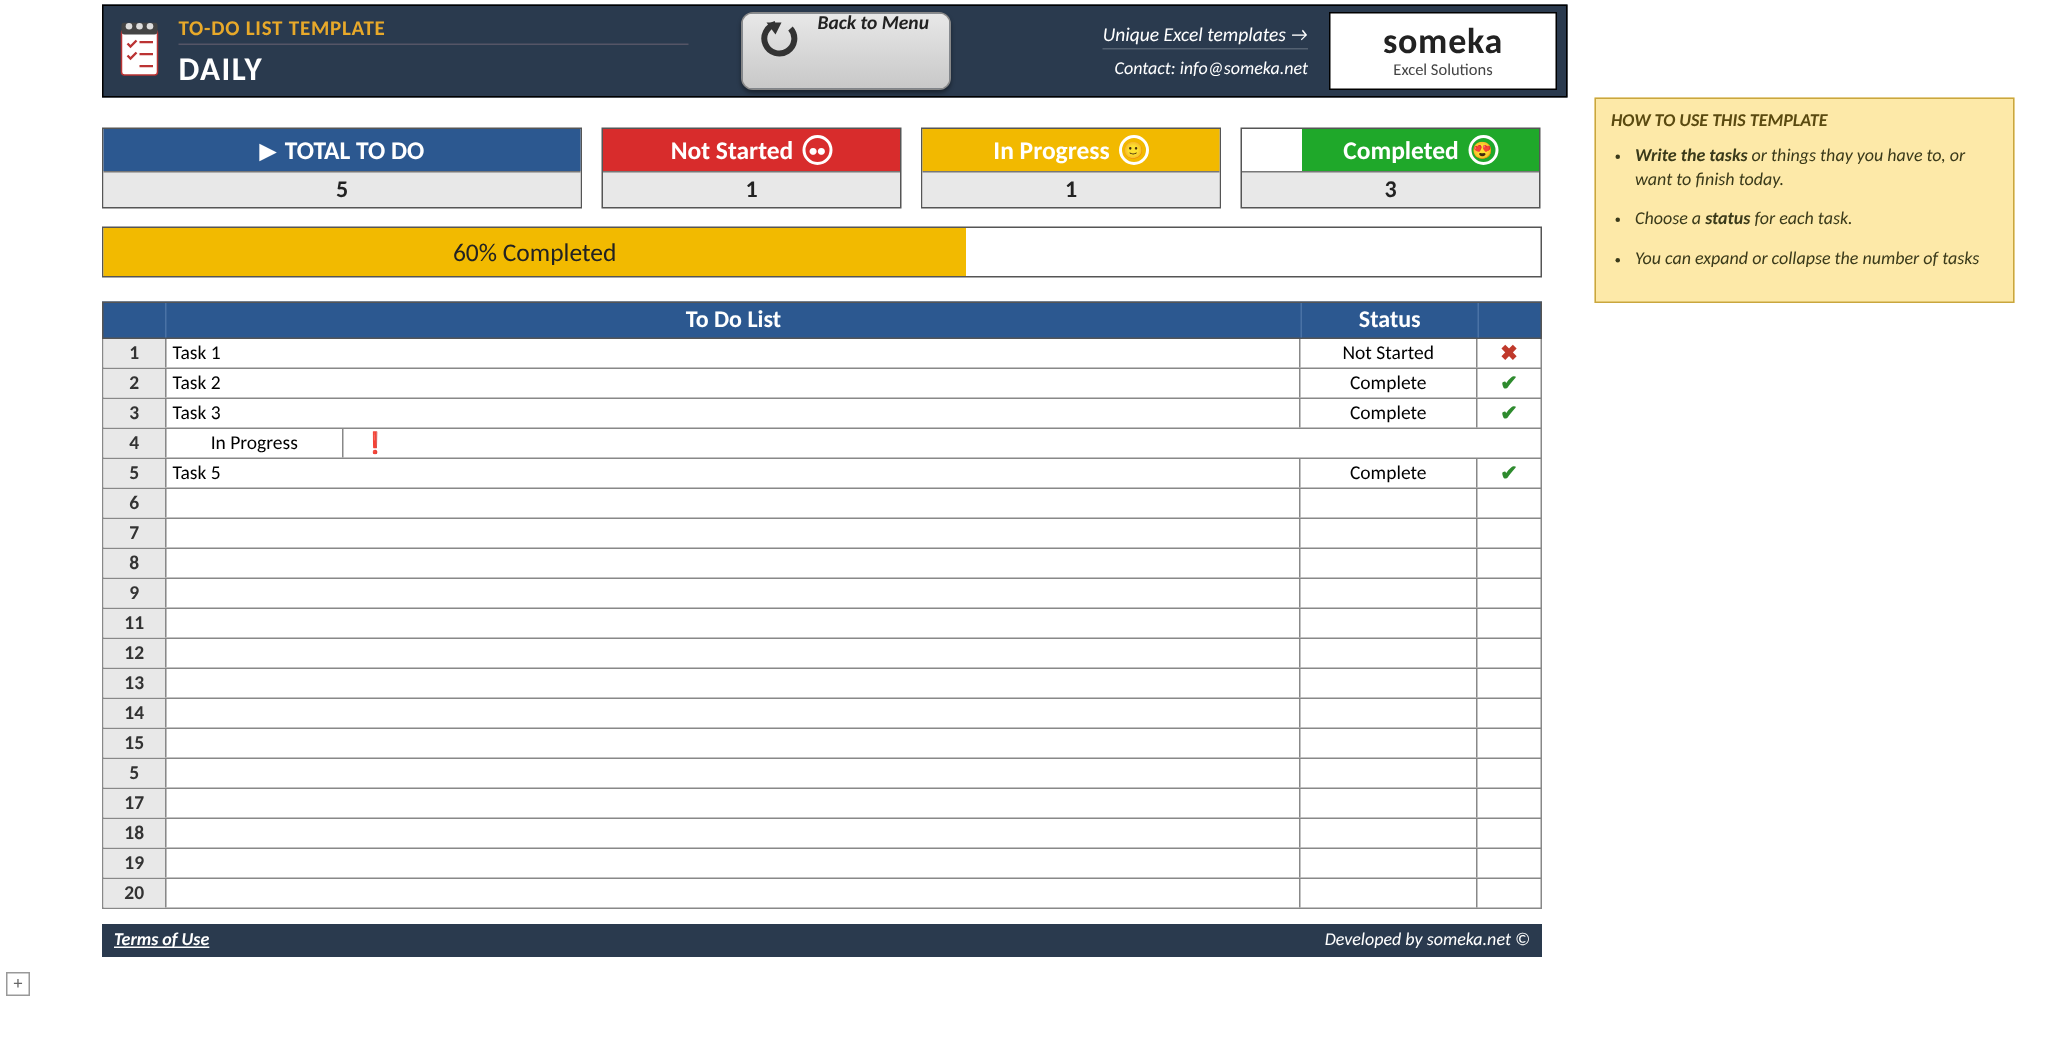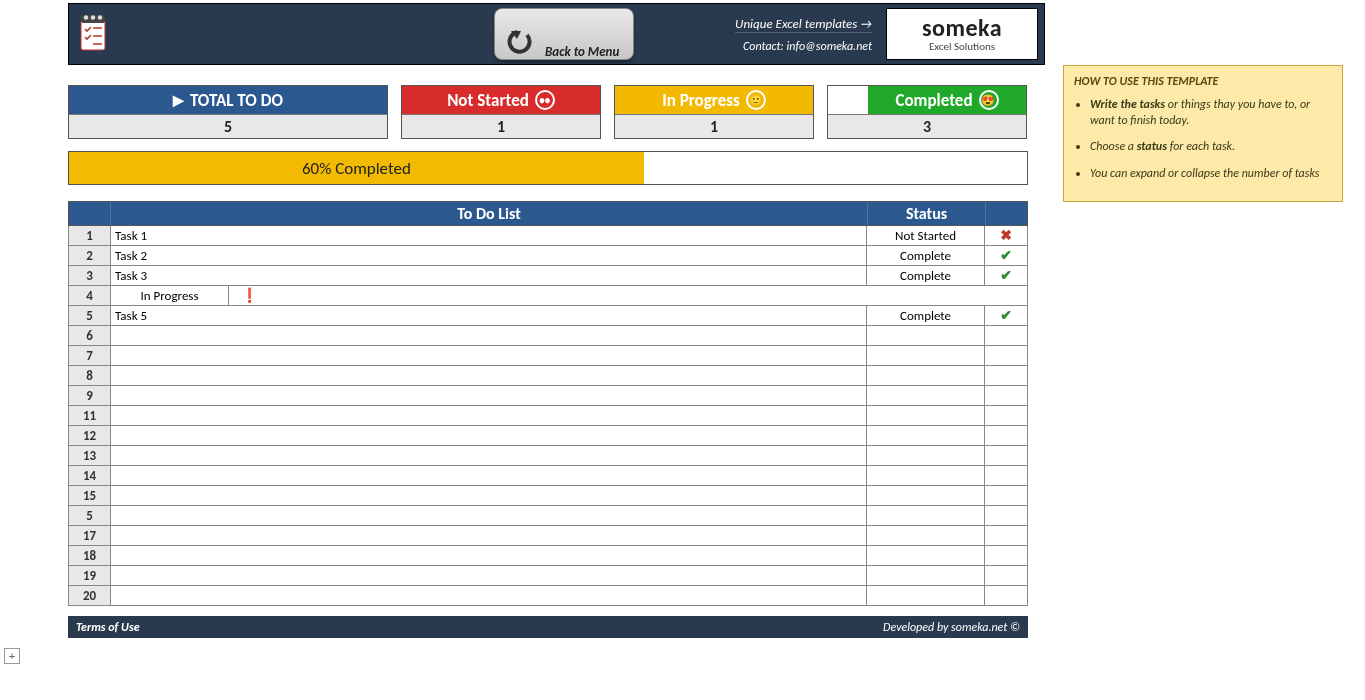--- a/index.html
+++ b/index.html
@@ -68,21 +68,21 @@
     position: absolute;
     left: 425px;
     top: 4px;
     width: 140px;
     height: 52px;
     background: linear-gradient(#e8e8e8,#c8c8c8);
     border: 1px solid #888;
     border-radius: 8px;
     box-shadow: 0 2px 3px rgba(0,0,0,.4);
     display: flex;
-    align-items: flex-end;
+    align-items: flex-start;
     gap: 6px;
     padding: 0 10px;
     cursor: pointer;
   }
   .back-btn .arrow {
     width: 34px; height: 34px;
     display:flex; align-items:center; justify-content:center;
   }
   .back-btn .lbl {
     font-size: 13px;
@@ -249,21 +249,21 @@
     width: 960px;
     height: 22px;
     background:#2a3a4e;
     color:#fff;
     display:flex;
     align-items:center;
     font-size:12px;
     font-style:italic;
     padding:0 8px;
   }
-  .footer .terms { cursor:pointer; font-weight:bold;}
+  .footer .terms { text-decoration: underline; cursor:pointer; font-weight:bold;}
   .footer .dev { margin-left:auto; }
 
   
   .help {
     width: 280px;
     background:#fde9a8;
     border:1px solid #c9a63e;
     padding:8px 10px 10px 10px;
     font-size:12px;
     color:#3a3a1a;
@@ -303,20 +303,24 @@
           <circle cx="8" cy="2.5" r="2.2" fill="#ddd"></circle>
             <circle cx="15" cy="2.5" r="2.2" fill="#ddd"></circle>
             <circle cx="22" cy="2.5" r="2.2" fill="#ddd"></circle>
           <path d="M7 14 l2 2 l4 -4" stroke="#b33" stroke-width="1.6" fill="none"></path>
           <line x1="15" y1="13" x2="24" y2="13" stroke="#b33" stroke-width="1.5"></line>
           <path d="M7 22 l2 2 l4 -4" stroke="#b33" stroke-width="1.6" fill="none"></path>
           <line x1="15" y1="21" x2="24" y2="21" stroke="#b33" stroke-width="1.5"></line>
           <line x1="15" y1="29" x2="24" y2="29" stroke="#b33" stroke-width="1.5"></line>
         </svg>
       </div>
+      <div class="header-titles">
+        <div class="header-title1">TO-DO LIST TEMPLATE</div>
+        <div class="header-title2">DAILY</div>
+      </div>
 
       <div class="back-btn">
         <span class="arrow">
           <svg width="34" height="34" viewBox="0 0 34 34">
             <path d="M22 10 a10 10 0 1 1 -10 -3" fill="none" stroke="#333" stroke-width="4"></path>
             <path d="M6 6 l10 0 l-4 8 z" fill="#333"></path>
           </svg>
         </span>
         <span class="lbl">Back to Menu</span>
       </div>

